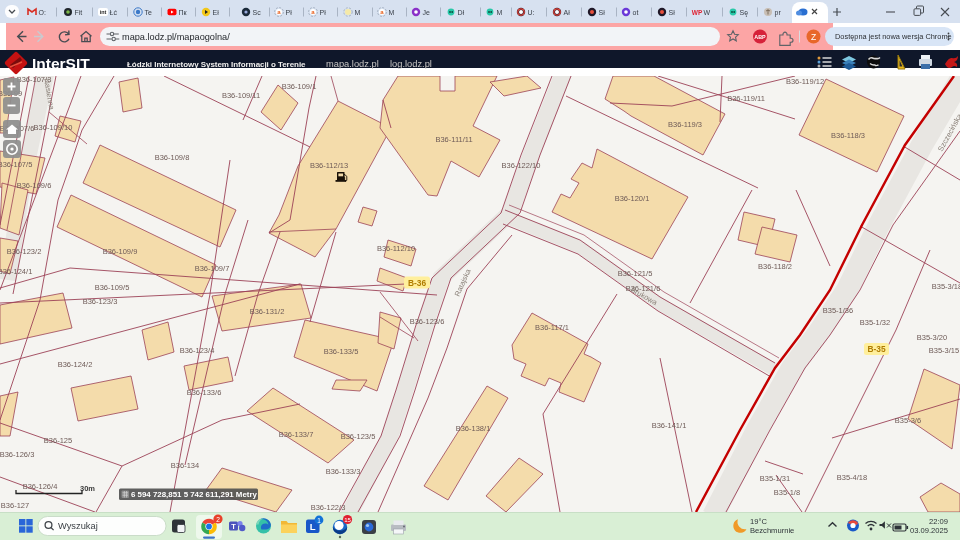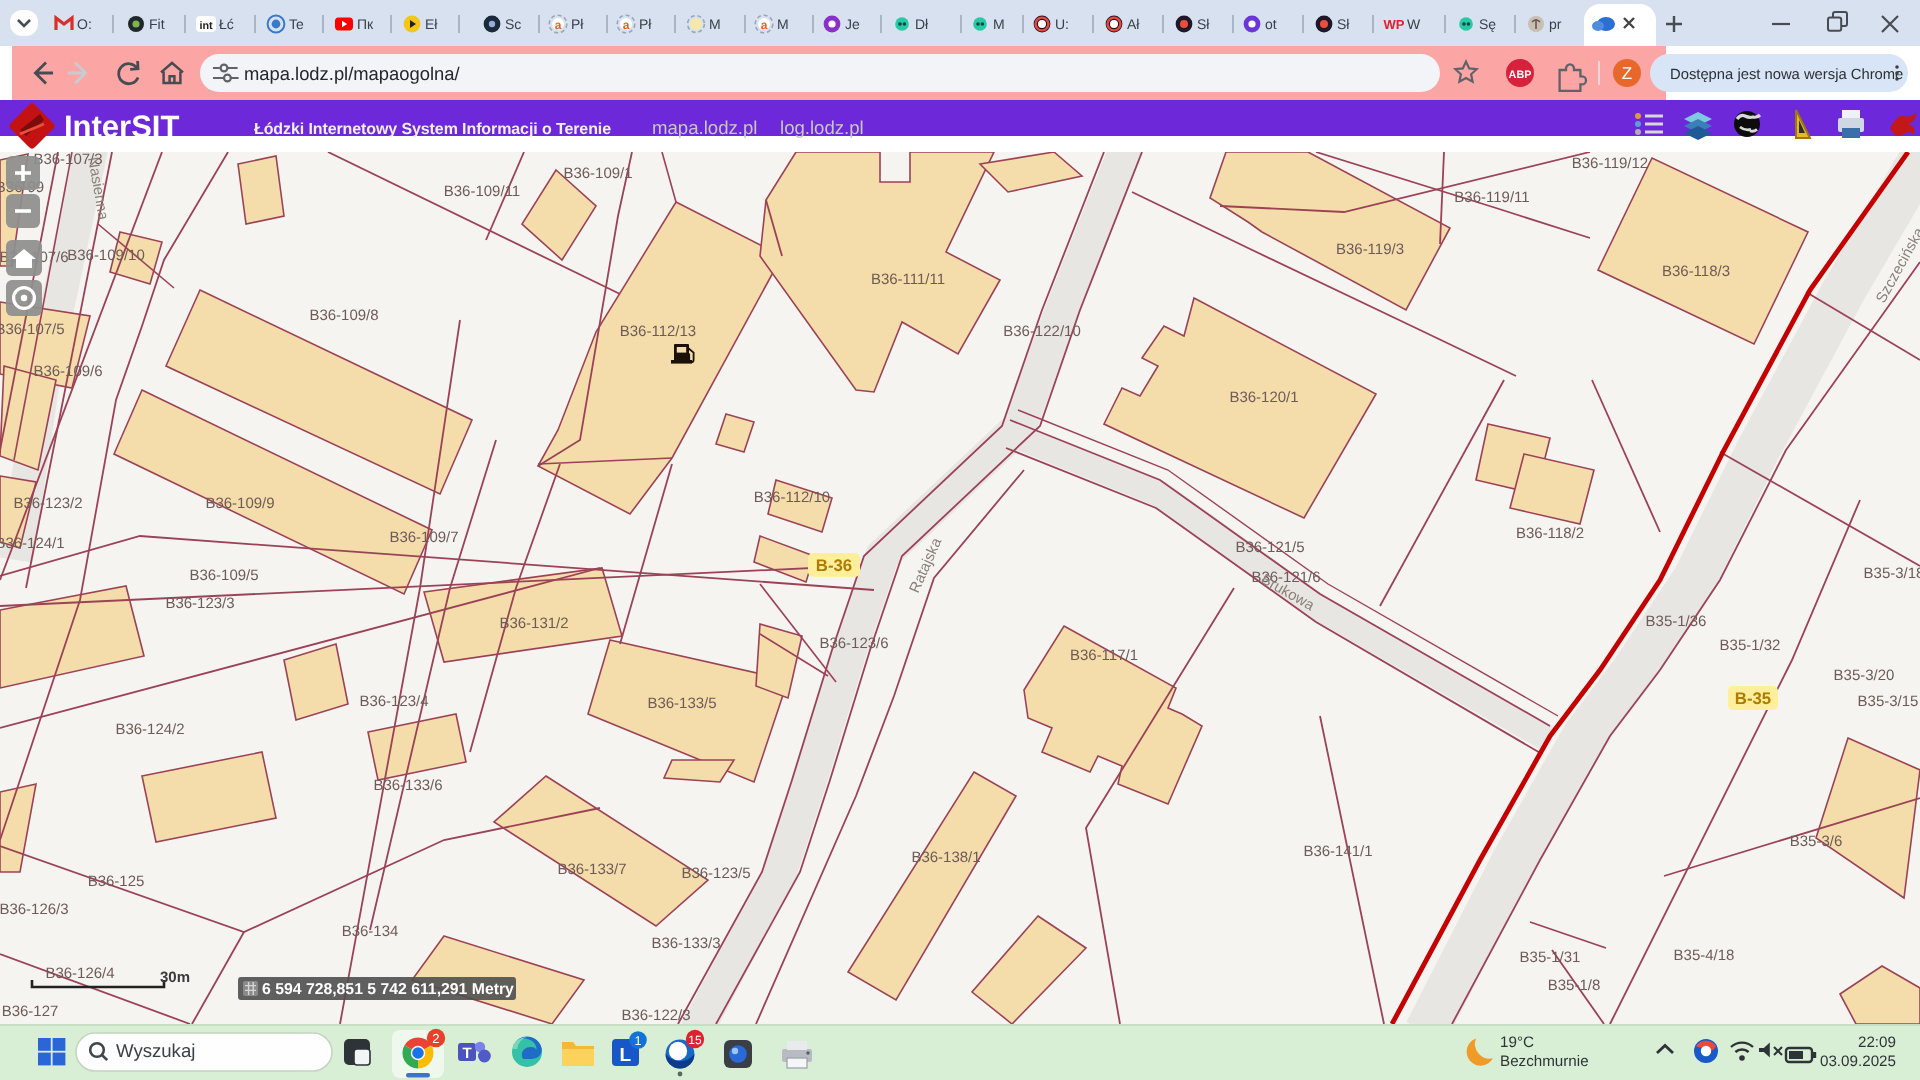--- a/index.html
+++ b/index.html
@@ -1,18 +1,18 @@
 <!DOCTYPE html>
 <html><head><meta charset="utf-8"><style>
 *{margin:0;padding:0;box-sizing:border-box}
 html,body{width:960px;height:540px;overflow:hidden;font-family:"Liberation Sans",sans-serif}
 #tabstrip{position:absolute;left:0;top:0;width:960px;height:23px;background:#d7e1f0}
 #activetab{position:absolute;left:792px;top:2px;width:36px;height:21px;background:#fff;border-radius:8px 8px 0 0}
 #toolbar{position:absolute;left:6px;top:23px;width:827px;height:27px;background:#fca5a5}
-#header{position:absolute;left:0;top:50px;width:960px;height:18px;background:#6d28d9;color:#fff}
+#header{position:absolute;left:0;top:50px;width:960px;height:18px;background:#0f172a;color:#fff}
 #taskbar{position:absolute;left:0;top:512px;width:960px;height:28px;background:#d9efd5;border-top:1px solid #c8dfc6}
 </style></head>
 <body>
 <div id="tabstrip"></div>
 <div id="activetab">
   <svg width="36" height="21" style="position:absolute">
     <ellipse cx="11" cy="10" rx="4.5" ry="3.5" fill="#2a6fd1"></ellipse>
     <ellipse cx="7" cy="11" rx="3" ry="2.5" fill="#4f8de0"></ellipse>
     <path d="M20 7 l5 5 M25 7 l-5 5" stroke="#444" stroke-width="1.2" fill="none"></path>
   </svg>

